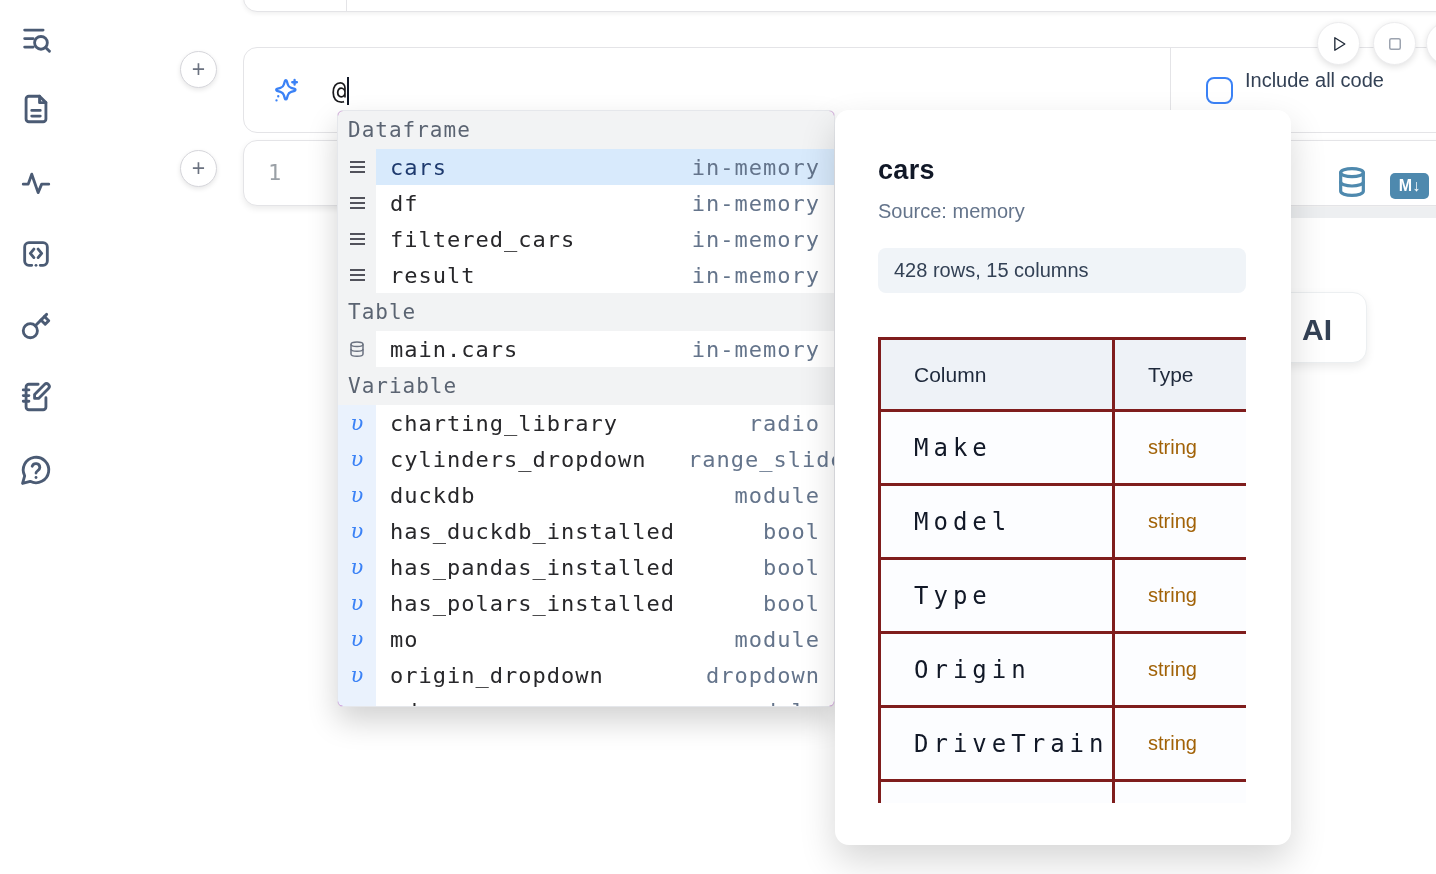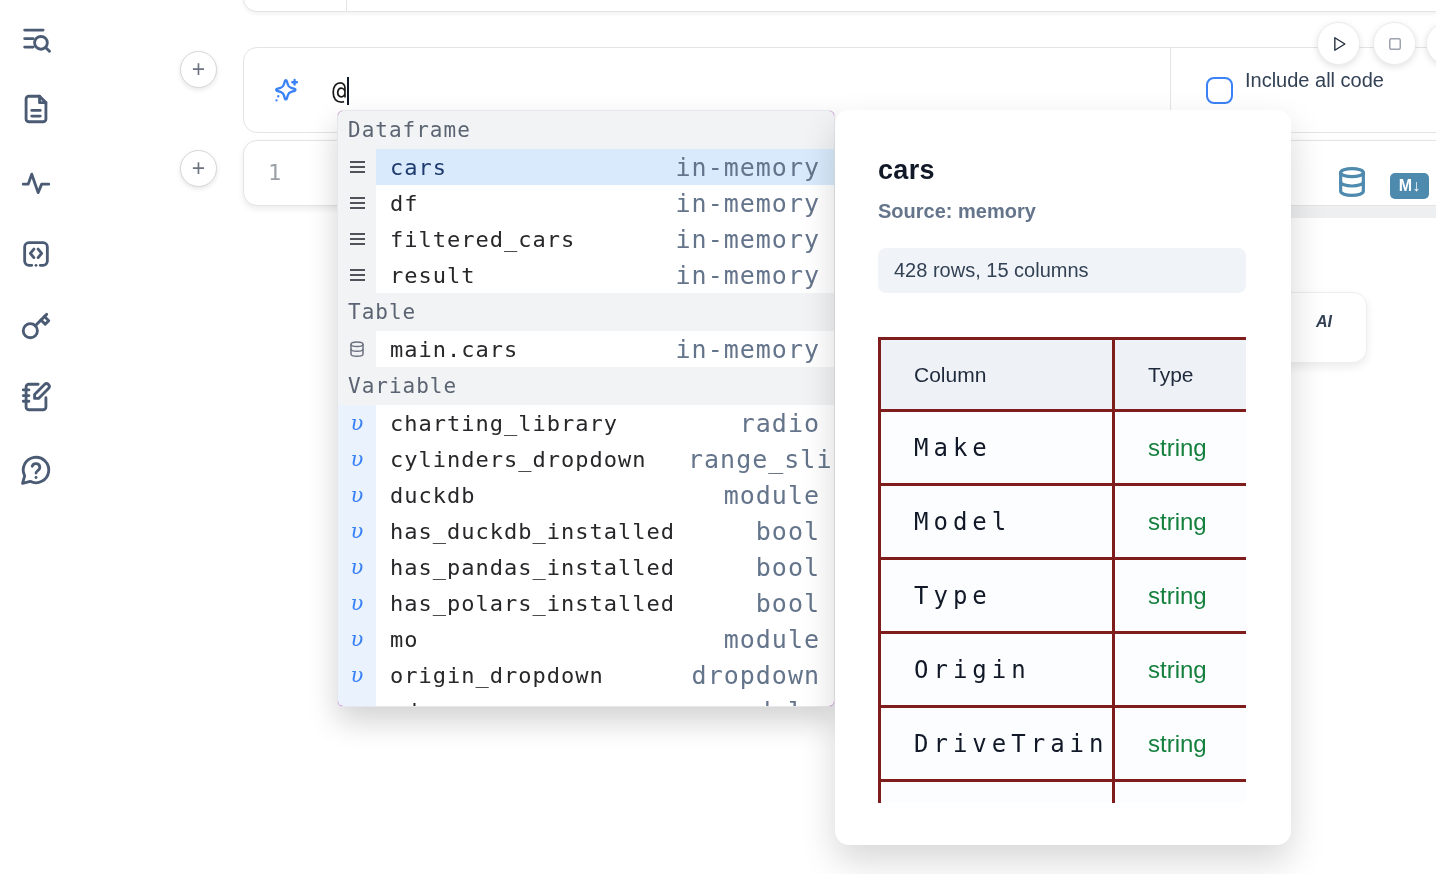--- a/index.html
+++ b/index.html
@@ -54,54 +54,54 @@
   .cell-db-icon { position:absolute; left:1092px; top:25px; width:32px; height:34px; color:#4e89ae; cursor:pointer; }
   .md-badge { position:absolute; left:1146px; top:32px; width:39px; height:26px; background:#4e89ae; color:#fff;
               border-radius:5px; font-size:16px; font-weight:bold; text-align:center; line-height:26px;
               letter-spacing:0; cursor:pointer; }
   .console-strip { position:absolute; left:1291px; top:207px; width:145px; height:11px; background:#edeff1; z-index:2; }
 
   
   .ai-card { position:absolute; left:1238px; top:292px; width:129px; height:71px; background:#fff;
              border:1px solid #eceff1; border-radius:14px; box-shadow:0 4px 10px rgba(0,0,0,.08);
              z-index:5; cursor:pointer; }
-  .ai-card span { position:absolute; right:34px; top:20px; font-size:16px; font-weight:bold; color:#334155;font-style:italic; }
+  .ai-card span { position:absolute; right:34px; top:20px; font-size:30px; font-weight:bold; color:#334155; }
 
   
   .dropdown { position:absolute; left:337px; top:110px; width:498px; height:597px; background:#a21caf;
               border:1px solid #e5e7eb; border-radius:6px; overflow:hidden; z-index:20;
               box-shadow:0 14px 30px rgba(0,0,0,.18); font-family:"DejaVu Sans Mono",monospace; }
   .dd-header { height:38px; background:#f2f3f4; color:#5b6472; font-size:21px; letter-spacing:1px;
                display:flex; align-items:center; padding-left:10px; }
   .dd-row { height:36px; display:flex; cursor:pointer; }
   .dd-gut { width:38px; flex:none; display:flex; align-items:center; justify-content:center; background:#f2f3f4; }
   .dd-gut.var { background:#eaf2fd; }
   .dd-main { flex:1; display:flex; align-items:center; padding:0 14px; overflow:hidden; background:#fff; }
   .dd-row.sel .dd-main { background:#d8eafc; }
   .dd-lbl { font-size:22px; letter-spacing:1px; color:#27272a; white-space:nowrap; }
   .dd-row.sel .dd-lbl { color:#1e3a6e; }
-  .dd-typ { margin-left:auto; font-size:25px; letter-spacing:1px; color:#64748b; white-space:nowrap; flex:none; }
+  .dd-typ { margin-left:auto; font-size:22px; letter-spacing:1px; color:#64748b; white-space:nowrap; flex:none; }
   .dd-typ.clip { width:146px; overflow:hidden; margin-right:-14px; text-align:left; }
   .v-glyph { font-family:"DejaVu Serif",serif; font-style:italic; font-size:21px; color:#3b82f6; line-height:1; }
 
   
   .popup { position:absolute; left:835px; top:110px; width:456px; height:735px; background:#fff;
            border-radius:14px; box-shadow:0 16px 36px rgba(0,0,0,.16); z-index:30; padding:45px 45px 0 43px; }
   .popup h2 { font-size:27px; font-weight:bold; color:#111827; letter-spacing:.3px; }
-  .popup .source { margin-top:14px; font-size:20px; color:#64748b;font-weight:bold; }
+  .popup .source { margin-top:14px; font-size:20px; color:#64748b; }
   .shape-badge { margin-top:25px; height:45px; background:#f0f4f8; border-radius:8px; display:flex;
                  align-items:center; padding-left:16px; font-size:20px; color:#334155; }
   .tbl-wrap { margin-top:44px; height:466px; overflow:hidden; }
   table.schema { width:368px; border-collapse:collapse; table-layout:fixed; }
   table.schema col.c1 { width:234px; } table.schema col.c2 { width:134px; }
   table.schema th, table.schema td { border:3px solid #7f1d1d; padding:0 0 0 33px; text-align:left; }
   table.schema th { height:72px; background:#eef2f7; font-size:21px; font-weight:normal; color:#1e293b; }
   table.schema td { height:74px; background:#fcfdff; }
   td.colname { font-family:"DejaVu Sans Mono",monospace; font-size:24px; letter-spacing:5px; color:#111827; }
-  td.coltype { font-size:24px; color:#15803d; }
+  td.coltype { font-size:20px; color:#a16207; }
 </style>
 </head>
 <body>
 
 <div class="screen">
 
   <nav class="sidebar">
     <div class="side-icon" style="top:23px">
       <svg viewBox="0 0 24 24" fill="none" stroke="currentColor" stroke-width="2" stroke-linecap="round" stroke-linejoin="round">
           <path d="M4 5h13M4 11h6M4 17h6"></path>

